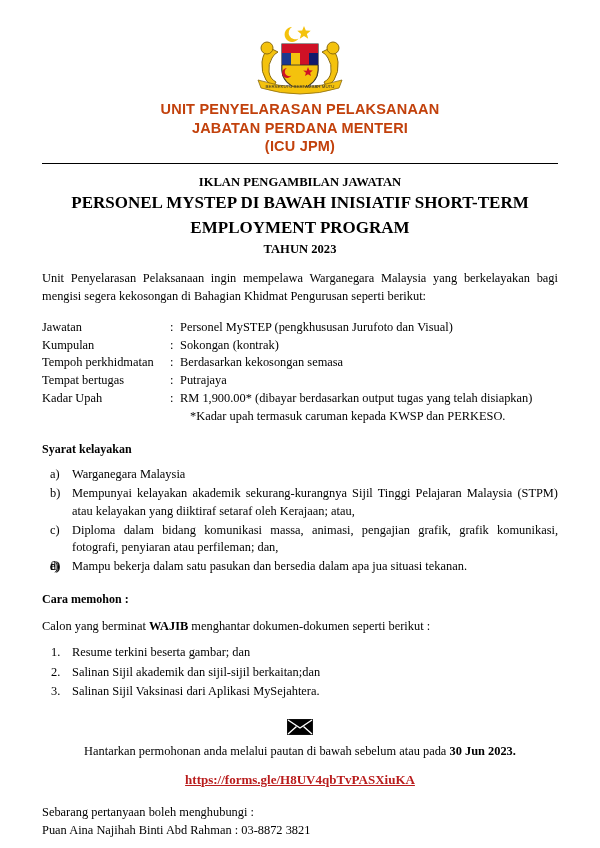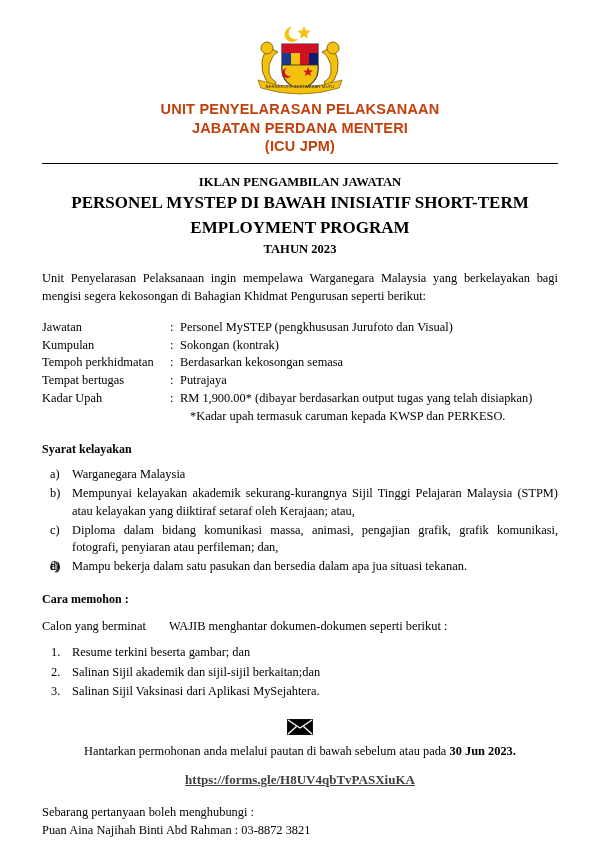--- a/index.html
+++ b/index.html
@@ -169,21 +169,21 @@
     text-decoration: underline;
   }
 
   .contact-block {
     margin-top: 16px;
     font-size: 12.4px;
     line-height: 1.45;
   }
 
   i { font-style: italic; }
-  b { font-weight: normal; margin-left: 20px; }
+  b { font-weight: bold; }
 </style>
 </head>
 <body>
 
 <div class="page">
 
   <div class="crest-wrap">
     <div class="crest">
       <svg viewBox="0 0 120 78" width="120" height="78" aria-hidden="true">
 
@@ -282,21 +282,21 @@
       <svg viewBox="0 0 26 16" width="26" height="16" aria-hidden="true">
         <rect x="0.6" y="0.6" width="24.8" height="14.8" fill="#000" stroke="#000"></rect>
         <path d="M1 1 L13 9 L25 1" fill="none" stroke="#ffffff" stroke-width="1.4"></path>
         <path d="M1 15 L9.5 7.5 M25 15 L16.5 7.5" fill="none" stroke="#ffffff" stroke-width="1.4"></path>
       </svg>
     </span>
     <span><span>Hantarkan permohonan anda melalui pautan di bawah sebelum atau pada </span><span class="deadline">30 Jun 2023.</span></span>
   </div>
 
   <div class="link-row">
-    <a class="link" href="#" style="color: #404040;">https://forms.gle/H8UV4qbTvPASXiuKA</a>
+    <a class="link" href="#" style="color: #b91c1c;">https://forms.gle/H8UV4qbTvPASXiuKA</a>
   </div>
 
   <div class="contact-block">
     <div>Sebarang pertanyaan boleh menghubungi :</div>
     <div>Puan Aina Najihah Binti Abd Rahman :  03-8872 3821</div>
 
   </div>
 
 </div>
 

